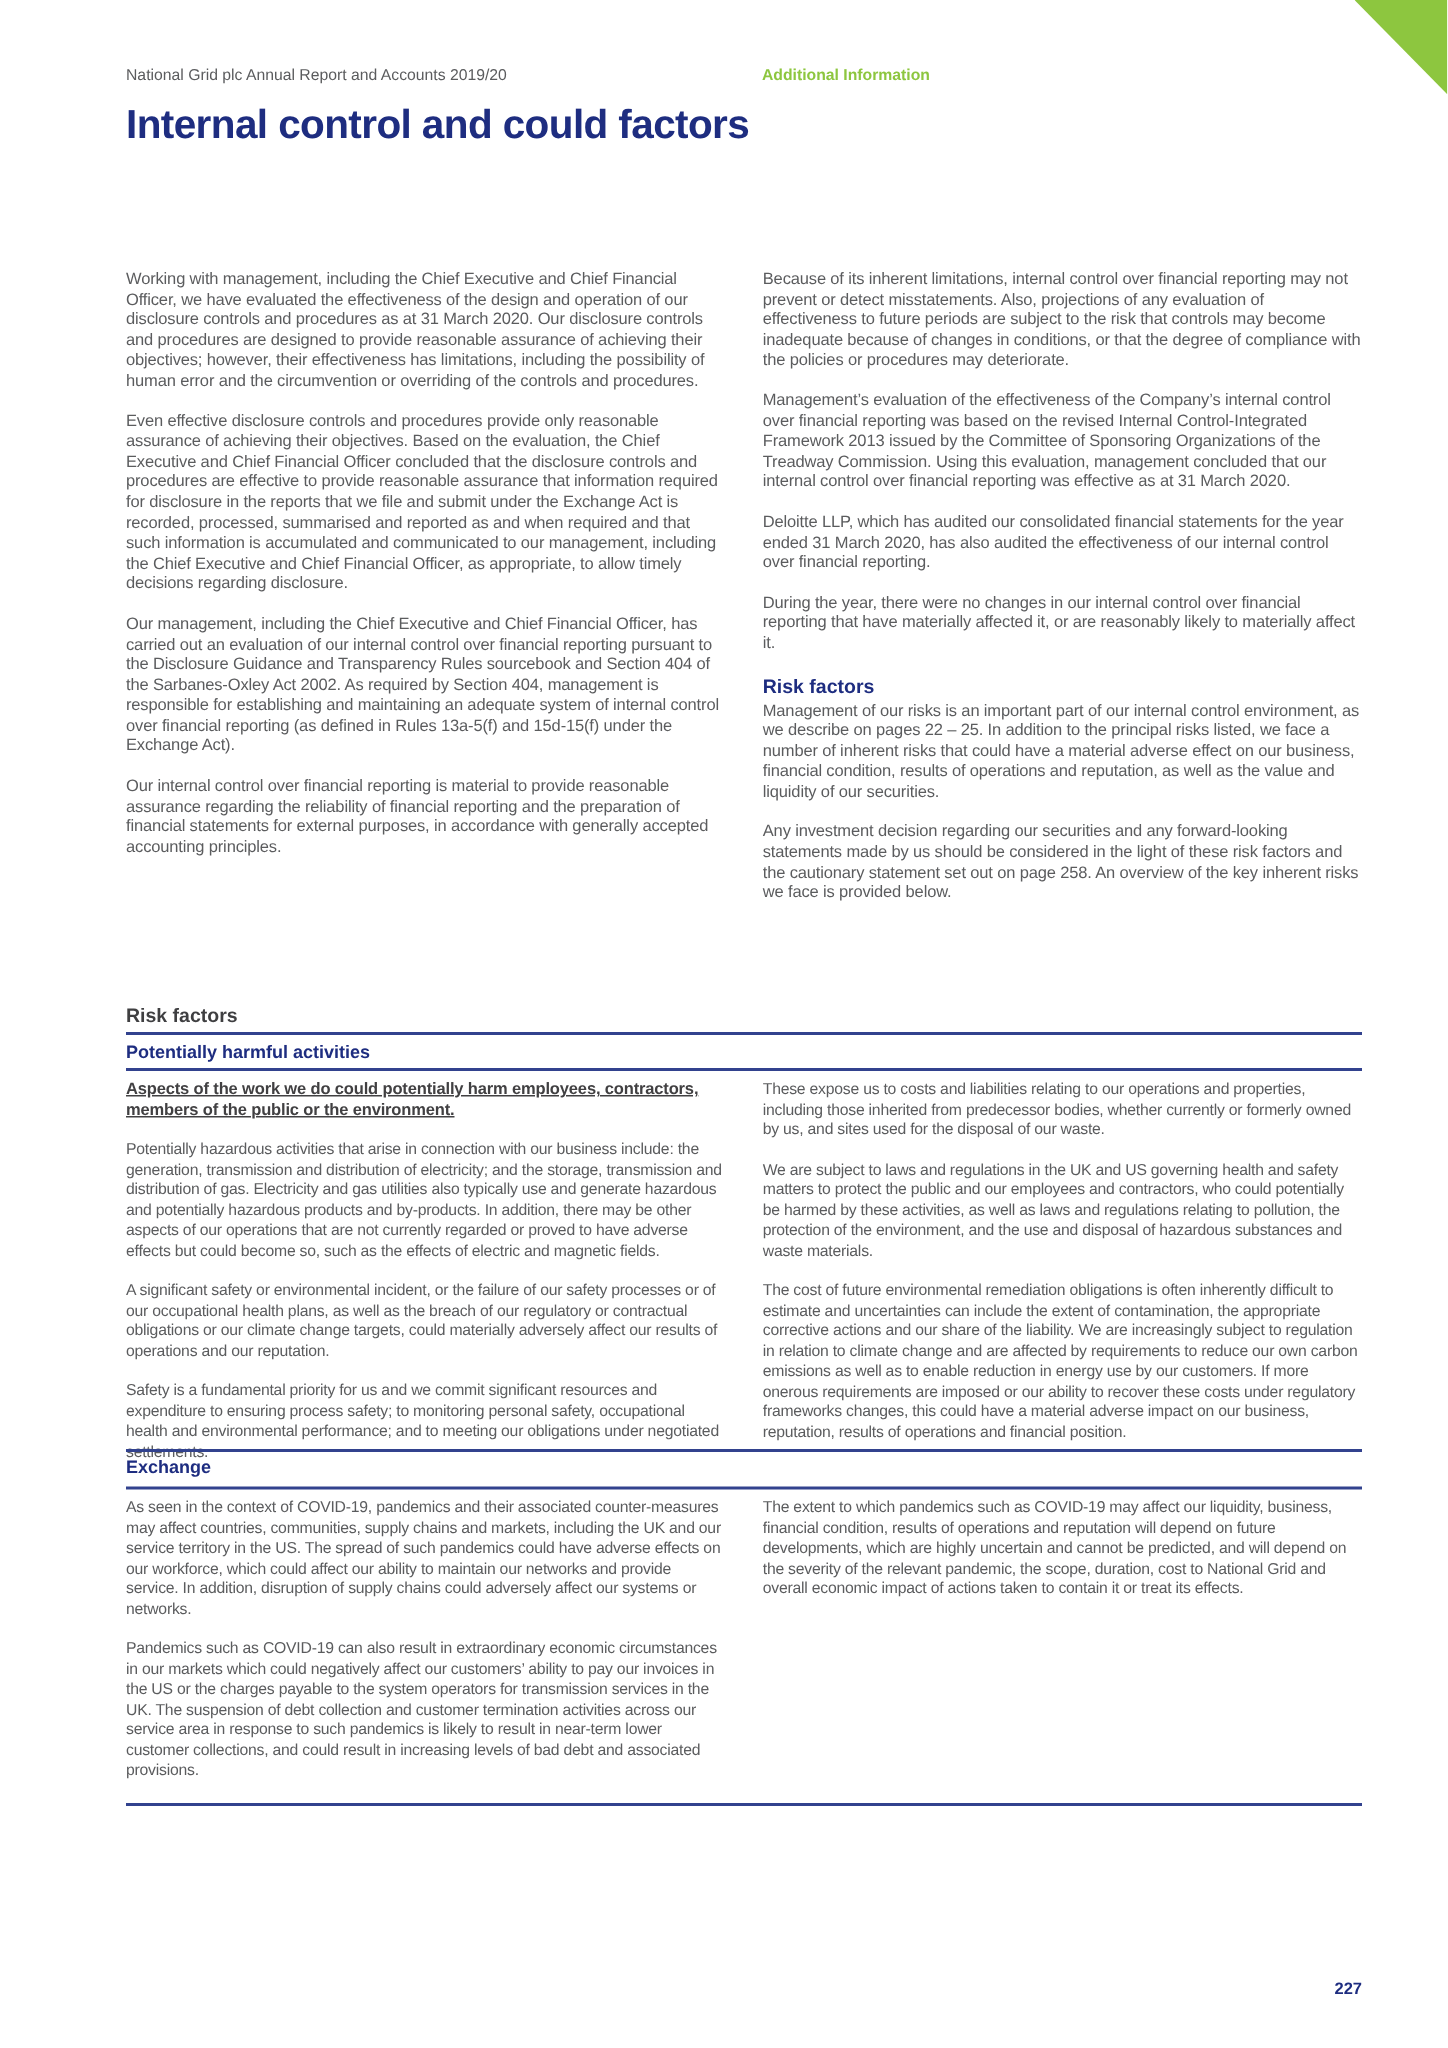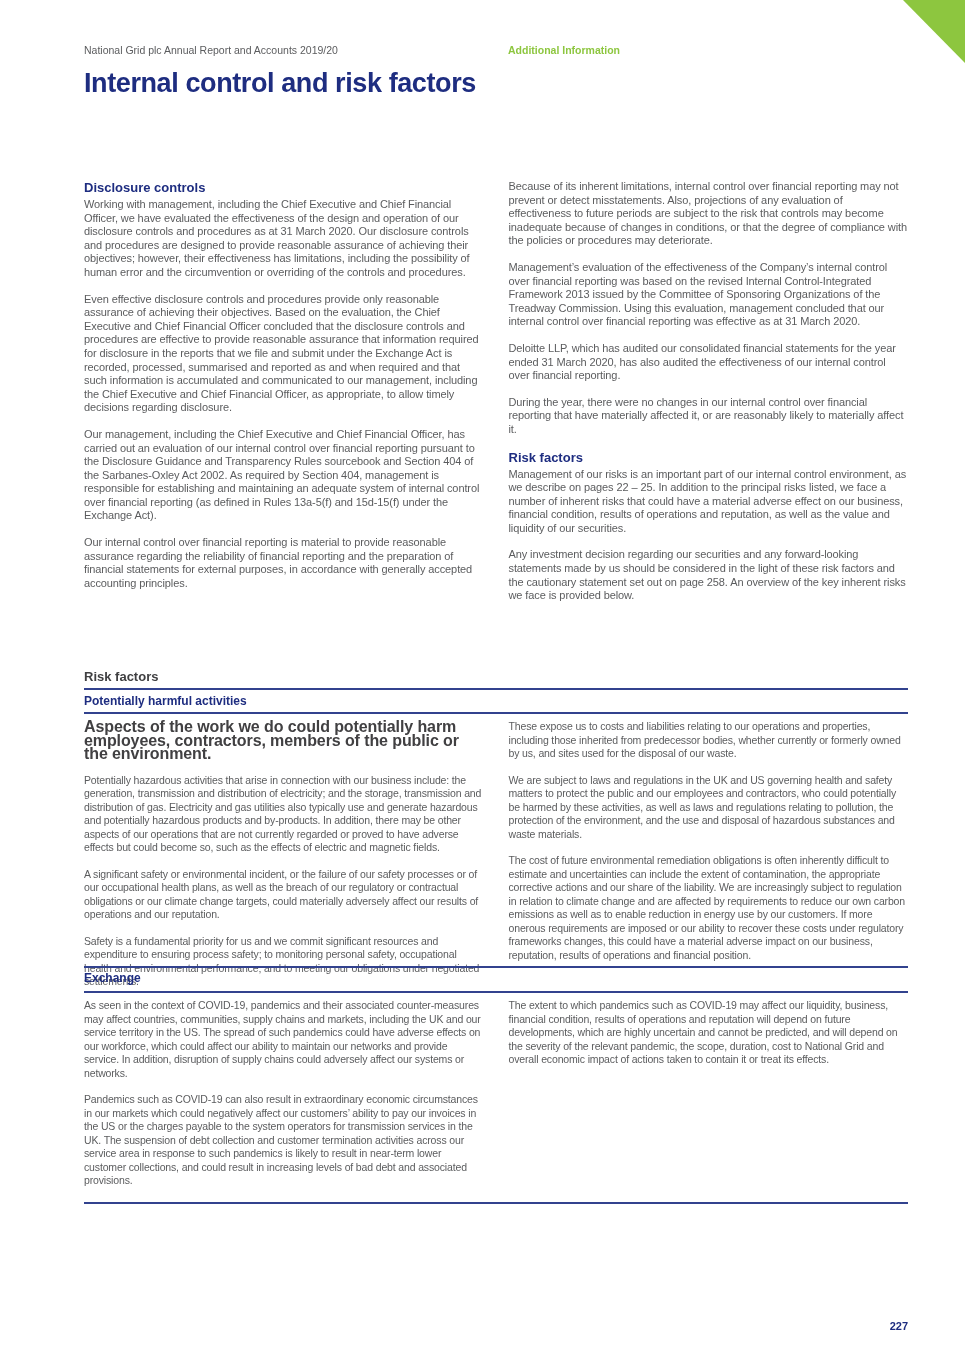--- a/index.html
+++ b/index.html
@@ -37,42 +37,41 @@
   .rule-4{top:991px;}
   .rule-5{top:1202px;}
   .sub-label{
     position:absolute;left:84px;width:824px;
     font-size:12px;font-weight:bold;color:#1e2d80;
   }
   .sub-label-1{top:694px;}
   .sub-label-2{top:971px;}
   .risk-cols-1{position:absolute;top:720px;left:84px;width:824px;}
   .risk-cols-2{position:absolute;top:999px;left:84px;width:824px;}
-  .risk-statement{font-size:16px;font-weight:bold;color:#414042;line-height:13.5px;margin:0 0 13px 0;letter-spacing:-0.1px;}
+  .risk-statement{font-size:11px;font-weight:bold;color:#414042;line-height:13.5px;margin:0 0 13px 0;letter-spacing:-0.1px;text-decoration:underline;}
   .risk-p{font-size:10.5px;line-height:13.5px;margin:0 0 13px 0;color:#5b5c5e;letter-spacing:-0.15px;}
   .page-number{
     position:absolute;top:1320px;right:57px;
     font-size:11px;font-weight:bold;color:#1e2d80;
   }
 </style>
 </head>
 <body>
 
 <div class="corner-triangle"></div>
 
 <div class="header">
   <span class="hleft">National Grid plc Annual Report and Accounts 2019/20</span>
   <span class="hright">Additional Information</span>
 </div>
 
-<div class="page-title">Internal control and risk factors</div>
+<div class="page-title">Internal control and could factors</div>
 
 <div class="main-cols cols">
   <div class="col">
-    <h3 class="navy">Disclosure controls</h3>
     <p class="body-p">Working with management, including the Chief Executive and Chief Financial Officer, we have evaluated the effectiveness of the design and operation of our disclosure controls and procedures as at 31 March 2020. Our disclosure controls and procedures are designed to provide reasonable assurance of achieving their objectives; however, their effectiveness has limitations, including the possibility of human error and the circumvention or overriding of the controls and procedures.</p>
     <p class="body-p">Even effective disclosure controls and procedures provide only reasonable assurance of achieving their objectives. Based on the evaluation, the Chief Executive and Chief Financial Officer concluded that the disclosure controls and procedures are effective to provide reasonable assurance that information required for disclosure in the reports that we file and submit under the Exchange Act is recorded, processed, summarised and reported as and when required and that such information is accumulated and communicated to our management, including the Chief Executive and Chief Financial Officer, as appropriate, to allow timely decisions regarding disclosure.</p>
     <p class="body-p">Our management, including the Chief Executive and Chief Financial Officer, has carried out an evaluation of our internal control over financial reporting pursuant to the Disclosure Guidance and Transparency Rules sourcebook and Section 404 of the Sarbanes-Oxley Act 2002. As required by Section 404, management is responsible for establishing and maintaining an adequate system of internal control over financial reporting (as defined in Rules 13a-5(f) and 15d-15(f) under the Exchange Act).</p>
     <p class="body-p">Our internal control over financial reporting is material to provide reasonable assurance regarding the reliability of financial reporting and the preparation of financial statements for external purposes, in accordance with generally accepted accounting principles.</p>
   </div>
   <div class="col">
     <p class="body-p">Because of its inherent limitations, internal control over financial reporting may not prevent or detect misstatements. Also, projections of any evaluation of effectiveness to future periods are subject to the risk that controls may become inadequate because of changes in conditions, or that the degree of compliance with the policies or procedures may deteriorate.</p>
     <p class="body-p">Management’s evaluation of the effectiveness of the Company’s internal control over financial reporting was based on the revised Internal Control-Integrated Framework 2013 issued by the Committee of Sponsoring Organizations of the Treadway Commission. Using this evaluation, management concluded that our internal control over financial reporting was effective as at 31 March 2020.</p>
     <p class="body-p">Deloitte LLP, which has audited our consolidated financial statements for the year ended 31 March 2020, has also audited the effectiveness of our internal control over financial reporting.</p>
     <p class="body-p">During the year, there were no changes in our internal control over financial reporting that have materially affected it, or are reasonably likely to materially affect it.</p>

